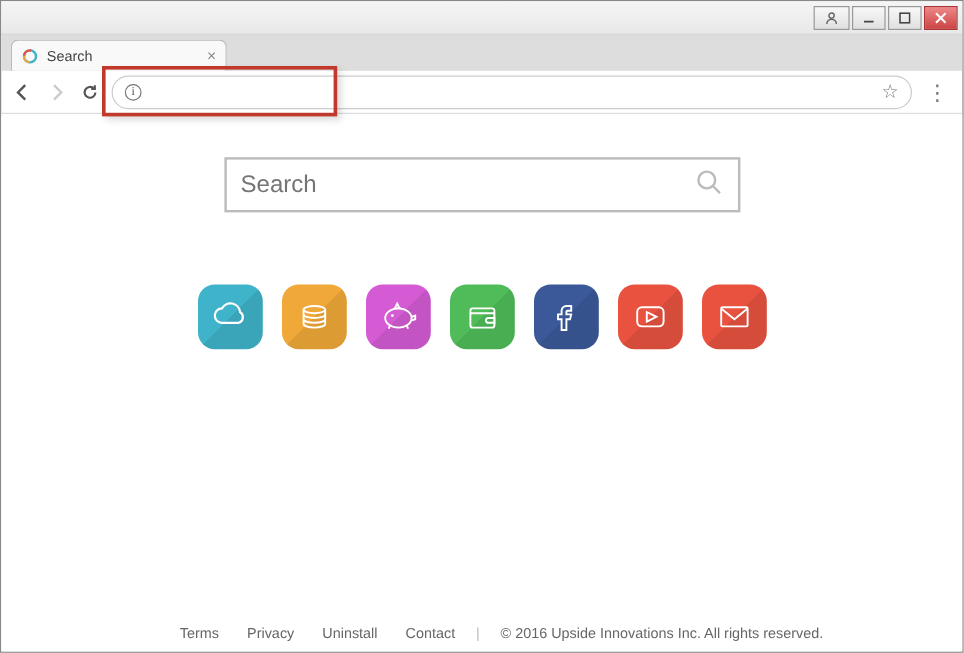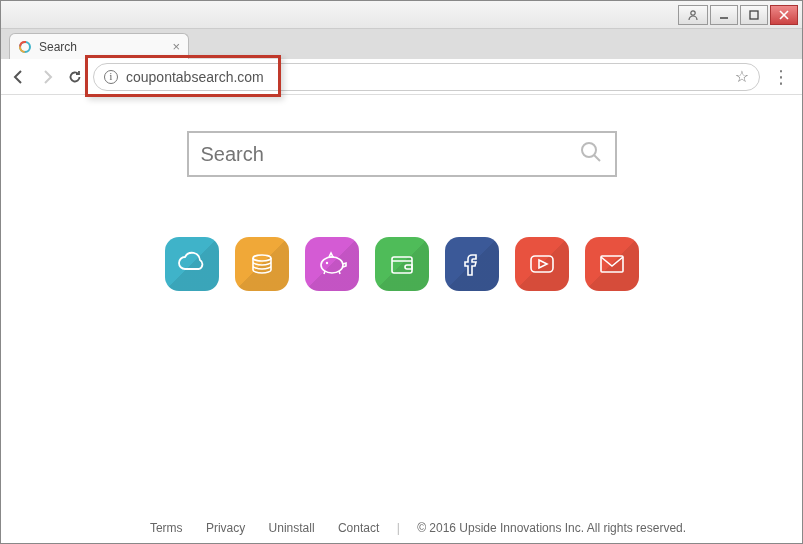--- a/index.html
+++ b/index.html
@@ -98,21 +98,20 @@
       </svg>
   </div>
   <div class="navbtn">
     <svg width="16" height="16" viewBox="0 0 16 16">
         <path d="M12.5 8a4.5 4.5 0 1 1-1.3-3.2" fill="none" stroke="#555" stroke-width="1.8"></path>
         <path d="M12 2v3h-3" fill="none" stroke="#555" stroke-width="1.8"></path>
       </svg>
   </div>
   <div class="addrbar">
     <span class="infoicon">i</span>
-    <span>coupontabsearch.com</span>
     <span class="star">☆</span>
   </div>
   <div class="menu">⋮</div>
 </div>
 
 <div class="redbox"></div>
 
 <div class="page">
   <div class="searchbox">
     <input type="text" placeholder="Search" style="">

